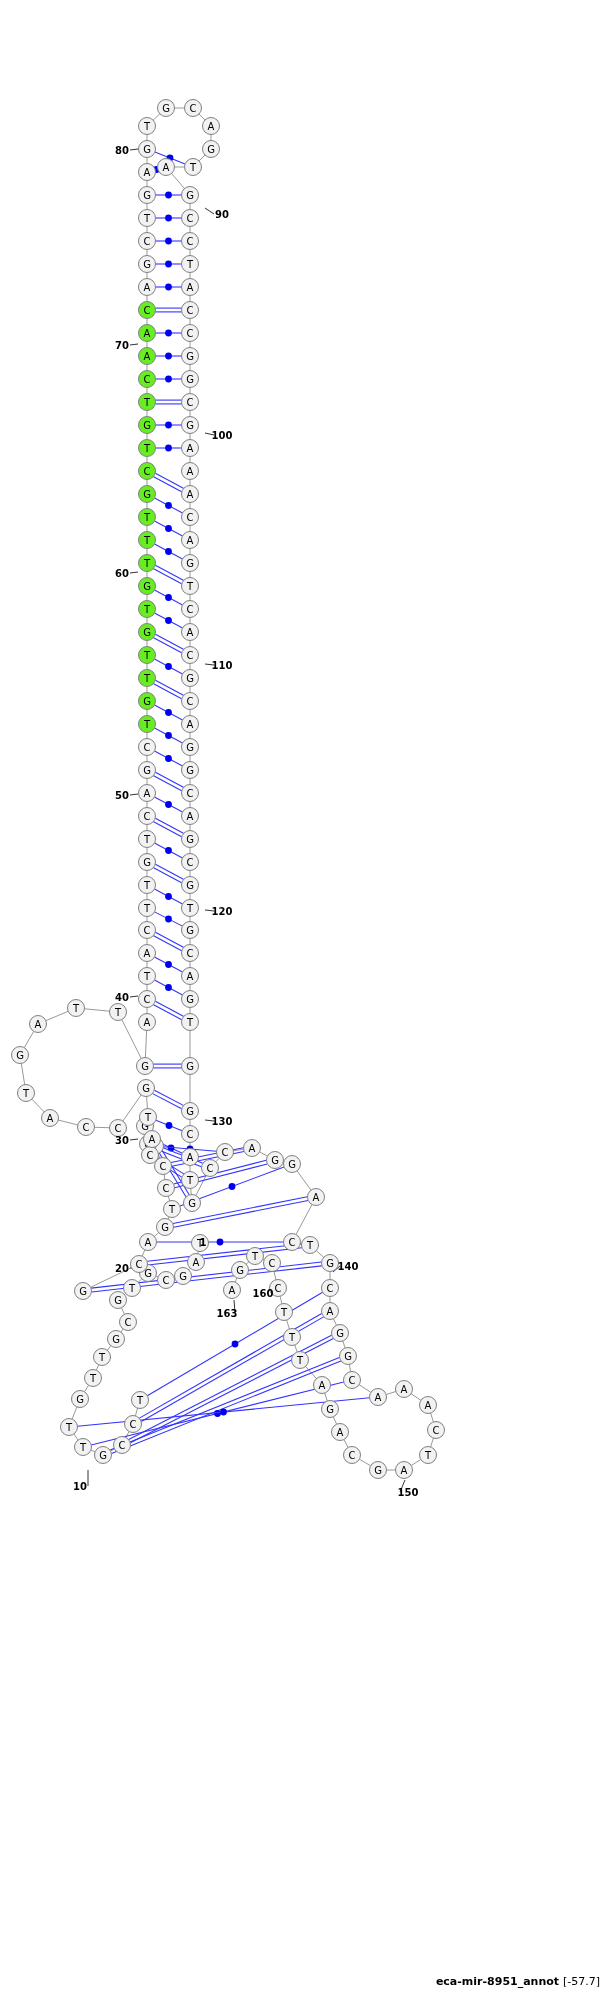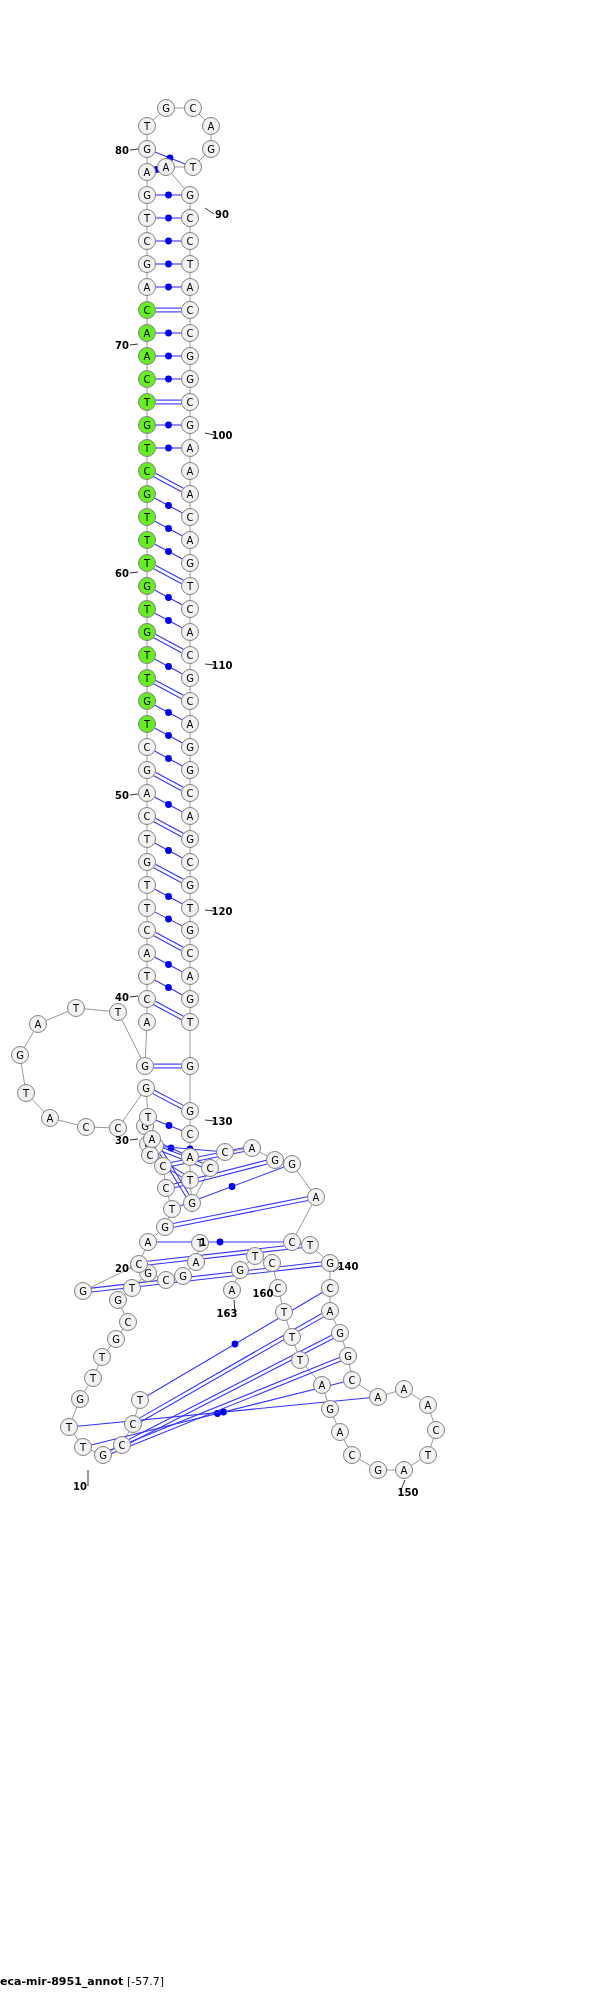--- a/index.html
+++ b/index.html
@@ -19,21 +19,21 @@
     left: 0;
     top: 0;
     width: 600px;
     height: 2014px;
   }
   .caption {
     position: absolute;
     left: 0;
     top: 1975px;
     width: 600px;
-    text-align: left;
+    text-align: right;
     font-family: "DejaVu Sans", sans-serif;
     font-size: 11px;
     font-weight: bold;
     color: #000000;
     letter-spacing: 0px;
   }
   .caption .energy {
     font-weight: normal;
   }
   text.base-letter {

